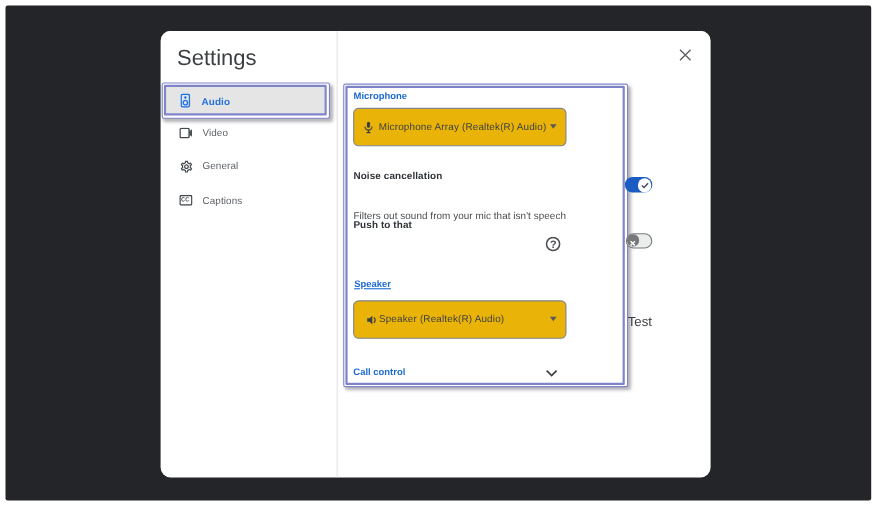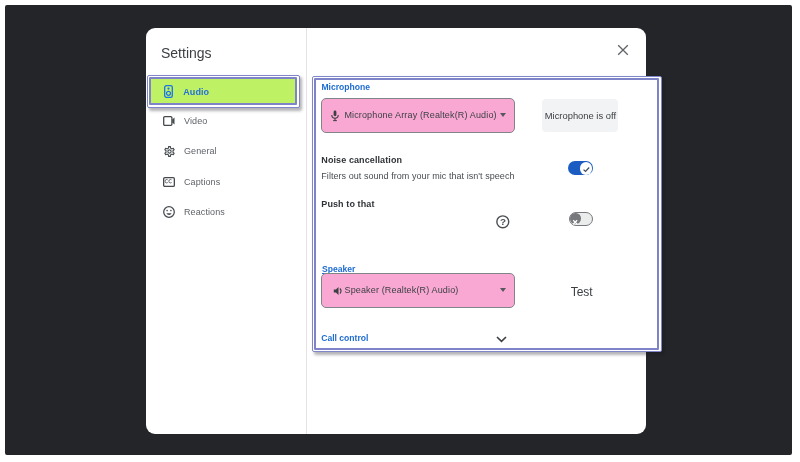--- a/index.html
+++ b/index.html
@@ -1,43 +1,43 @@
 <!DOCTYPE html>
 <html><head>
 <meta charset="utf-8">
 <style>
   * { margin:0; padding:0; box-sizing:border-box; }
   html,body { width:800px; height:462px; background:#ffffff; font-family:"Liberation Sans", sans-serif; }
   .stage { position:absolute; left:5px; top:5px; width:787px; height:450px; background:#232529; border-radius:2px; }
   .dialog { will-change:transform; position:absolute; left:141px; top:23px; width:500px; height:406px; background:#fff; border-radius:9px; }
-  .title { position:absolute; left:15px; top:14.5px; font-size:14px; color:#3c4043; line-height:20px; }
+  .title { position:absolute; left:15px; top:14.5px; font-size:20px; color:#3c4043; line-height:20px; }
   .close { position:absolute; left:471px; top:16px; width:12px; height:12px; }
   .divider { position:absolute; left:160px; top:0; width:1px; height:406px; background:#e3e3e6; }
 
   .nav-item { position:absolute; left:0; width:150px; height:24px; display:flex; align-items:center; }
   .nav-item svg { position:absolute; left:17px; }
   .nav-item .lbl { position:absolute; left:38px; font-size:9px; color:#5f6368; letter-spacing:.1px; }
 
   .anno { position:absolute; border:1.5px solid #8186c9; border-radius:2px; box-shadow:2px 2.5px 3px rgba(25,25,40,.33); }
   .anno::after { content:""; position:absolute; inset:1.2px; border:2px solid #7f84c8; border-radius:1px; pointer-events:none; }
   .anno-audio { left:0.5px; top:47px; width:153px; height:32.5px; background:#fff; }
-  .pill { position:absolute; inset:3.2px; background:#bef264; }
+  .pill { position:absolute; inset:3.2px; background:#e5e5e5; }
   .pill svg { position:absolute; left:13px; top:6px; }
   .pill .lbl { position:absolute; left:32.5px; top:calc(50% + 1.1px); transform:translateY(-50%); font-size:9px; font-weight:bold; color:#2471d8; letter-spacing:.1px; }
 
-  .anno-content { left:165.5px; top:47.5px; width:350px; height:276.5px; background:#fff; }
+  .anno-content { left:165.5px; top:47.5px; width:259px; height:276.5px; background:#fff; }
   .cbody { position:absolute; inset:4.6px; }
   
   .bluelbl { position:absolute; font-size:8.6px; font-weight:bold; color:#1e6cd2; }
-  .drop { position:absolute; width:194px; height:34.5px; border:1px solid #80858a; border-radius:5px; background:#f9a8d4; }
+  .drop { position:absolute; width:194px; height:34.5px; border:1px solid #80858a; border-radius:5px; background:#eab308; }
   .drop .txt { position:absolute; left:22.4px; top:50%; transform:translateY(-50%); font-size:9px; letter-spacing:.15px; color:#3c4043; white-space:nowrap; }
   .caret { position:absolute; right:8.4px; top:50%; margin-top:-2px; width:0; height:0; border-left:3.7px solid transparent; border-right:3.7px solid transparent; border-top:4.4px solid #55585c; }
   .micoff { position:absolute; left:225.3px; top:18.2px; width:76px; height:33px; background:#f1f3f4; border-radius:4px; display:flex; align-items:center; justify-content:center; font-size:9.4px; color:#3c4043; }
   .h { position:absolute; left:4.2px; font-size:9px; font-weight:bold; color:#2f3337; letter-spacing:.1px; }
-  .d { position:absolute; left:4.2px; font-size:9px; color:#494d51; letter-spacing:.05px; line-height:14.5px; }
+  .d { position:absolute; left:4.2px; font-size:9px; color:#494d51; letter-spacing:.05px; line-height:14.5px;margin-top:20px; }
   .tgl-on { position:absolute; left:250.9px; top:80.2px; width:25px; height:14px; border-radius:7px; background:#1a5cc2; }
   .tgl-on .thumb { position:absolute; right:0.6px; top:0.6px; width:12.8px; height:12.8px; border-radius:50%; background:#fff; }
   .tgl-off { position:absolute; left:252px; top:131.2px; width:23.5px; height:14px; border-radius:7px; background:#ebedec; border:1.7px solid #77797c; }
   .tgl-off .thumb { position:absolute; left:0.4px; top:0.1px; width:10.4px; height:10.4px; border-radius:50%; background:#76787b; }
   .help { position:absolute; left:179.2px; top:134.4px; width:13.6px; height:13.6px; }
   .test { position:absolute; left:253.6px; top:204px; font-size:12px; color:#3c4043; }
   .chev { position:absolute; left:178.6px; top:255.4px; }
 </style>
 </head>
 <body>
@@ -74,65 +74,55 @@
       <div class="lbl">General</div>
     </div>
     <div class="nav-item" style="top:141.5px">
       <svg width="12" height="10" viewBox="0 0 12 10">
           <rect x="0.65" y="0.65" width="10.7" height="8.7" rx="1.2" fill="none" stroke="#454a4e" stroke-width="1.3"></rect>
           <path d="M5.2 3.6 a1.6 1.6 0 0 0 -1.5 -1 a1.9 1.9 0 0 0 0 4.8 a1.6 1.6 0 0 0 1.5 -1" fill="none" stroke="#454a4e" stroke-width="1.1" transform="translate(1.1,0.6) scale(0.72)"></path>
           <path d="M5.2 3.6 a1.6 1.6 0 0 0 -1.5 -1 a1.9 1.9 0 0 0 0 4.8 a1.6 1.6 0 0 0 1.5 -1" fill="none" stroke="#454a4e" stroke-width="1.1" transform="translate(4.9,0.6) scale(0.72)"></path>
         </svg>
       <div class="lbl">Captions</div>
     </div>
-    <div class="nav-item" style="top:171.5px">
-      <svg width="12" height="12" viewBox="0 0 12 12">
-          <circle cx="6" cy="6" r="5.3" fill="none" stroke="#454a4e" stroke-width="1.25"></circle>
-          <circle cx="4.1" cy="4.6" r="0.8" fill="#454a4e"></circle>
-          <circle cx="7.9" cy="4.6" r="0.8" fill="#454a4e"></circle>
-          <path d="M3.4 7.2 a2.8 2.8 0 0 0 5.2 0 z" fill="#454a4e"></path>
-        </svg>
-      <div class="lbl">Reactions</div>
-    </div>
 
     <div class="anno anno-content">
       <div class="cbody">
         <div class="bluelbl" style="left:4.3px; top:1.3px;">Microphone</div>
         <div class="drop" style="top:17.1px; left:3.9px;">
           <svg style="position:absolute;left:9.5px;top:11px;" width="8" height="12" viewBox="0 0 8 12">
             <rect x="2.6" y="0.6" width="2.8" height="5.6" rx="1.4" fill="#3c4043"></rect>
             <path d="M0.8 5 a3.2 3.2 0 0 0 6.4 0" fill="none" stroke="#3c4043" stroke-width="1.1"></path>
             <path d="M4 8.2 V10" stroke="#3c4043" stroke-width="1.1"></path>
             <path d="M2.2 10.6 h3.6" stroke="#3c4043" stroke-width="1.1"></path>
           </svg>
           <div class="txt">Microphone Array (Realtek(R) Audio)</div>
           <div class="caret"></div>
         </div>
-        <div class="micoff">Microphone is off</div>
 
         <div class="h" style="top:73.5px;">Noise cancellation</div>
         <div class="d" style="top:88.3px;">Filters out sound from your mic that isn't speech</div>
         <div class="tgl-on">
             <div class="thumb"><svg width="12.8" height="12.8" viewBox="0 0 13 13">
                 <path d="M3.6 6.7 L5.6 8.6 L9.3 4.6" fill="none" stroke="#3d4a5d" stroke-width="1.25"></path>
               </svg></div>
           </div>
 
         <div class="h" style="top:117.8px;">Push to that</div>
         <svg class="help" viewBox="0 0 13 13">
             <circle cx="6.5" cy="6.5" r="5.7" fill="none" stroke="#4c4f52" stroke-width="1.35"></circle>
             <text x="6.6" y="9.9" font-size="9.4" font-weight="bold" fill="#4c4f52" text-anchor="middle" font-family="Liberation Sans">?</text>
           </svg>
         <div class="tgl-off">
             <div class="thumb"><svg width="10.4" height="10.4" viewBox="0 0 10 10">
                 <path d="M3.1 3.1 L6.9 6.9 M6.9 3.1 L3.1 6.9" stroke="#fff" stroke-width="1.25"></path>
               </svg></div>
           </div>
 
-        <div class="bluelbl" style="left:4.9px; top:183px;text-decoration:underline;">Speaker</div>
+        <div class="bluelbl" style="left:4.9px; top:172px;text-decoration:underline;">Speaker</div>
         <div class="drop" style="top:192.1px; left:4px;">
           <svg style="position:absolute;left:11px;top:12px;" width="10" height="10" viewBox="0 0 10 10">
             <path d="M0.8 3.4 h2.1 l2.6 -2.3 v7.8 l-2.6 -2.3 h-2.1 z" fill="#3c4043"></path>
             <path d="M6.9 2.5 a3.7 3.7 0 0 1 0 5" fill="none" stroke="#3c4043" stroke-width="1.15"></path>
           </svg>
           <div class="txt">Speaker (Realtek(R) Audio)</div>
           <div class="caret"></div>
         </div>
         <div class="test">Test</div>
 

